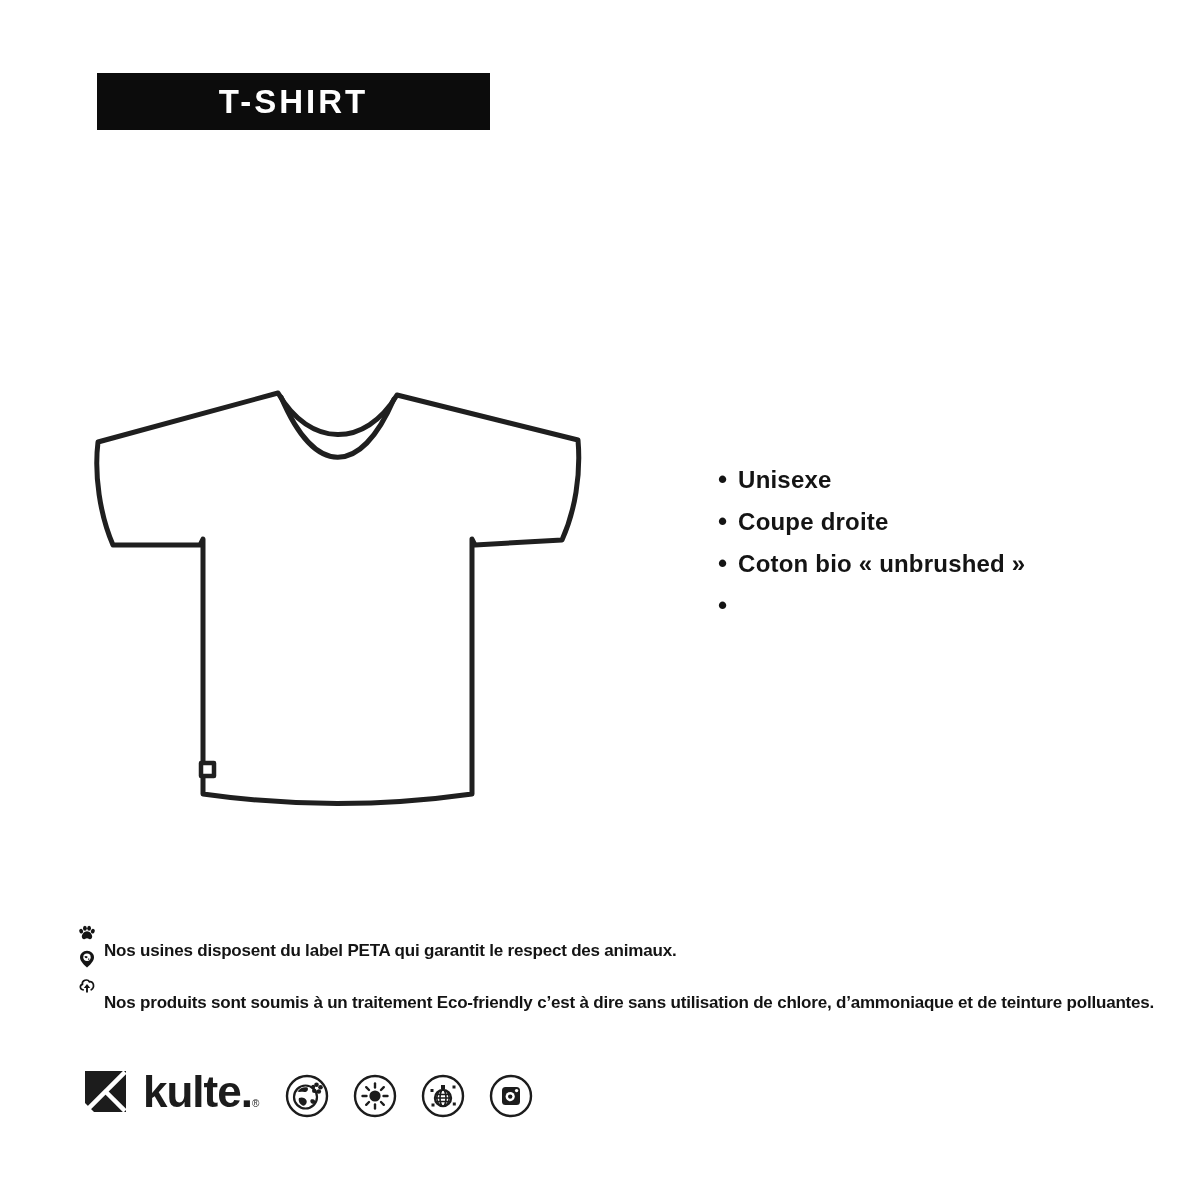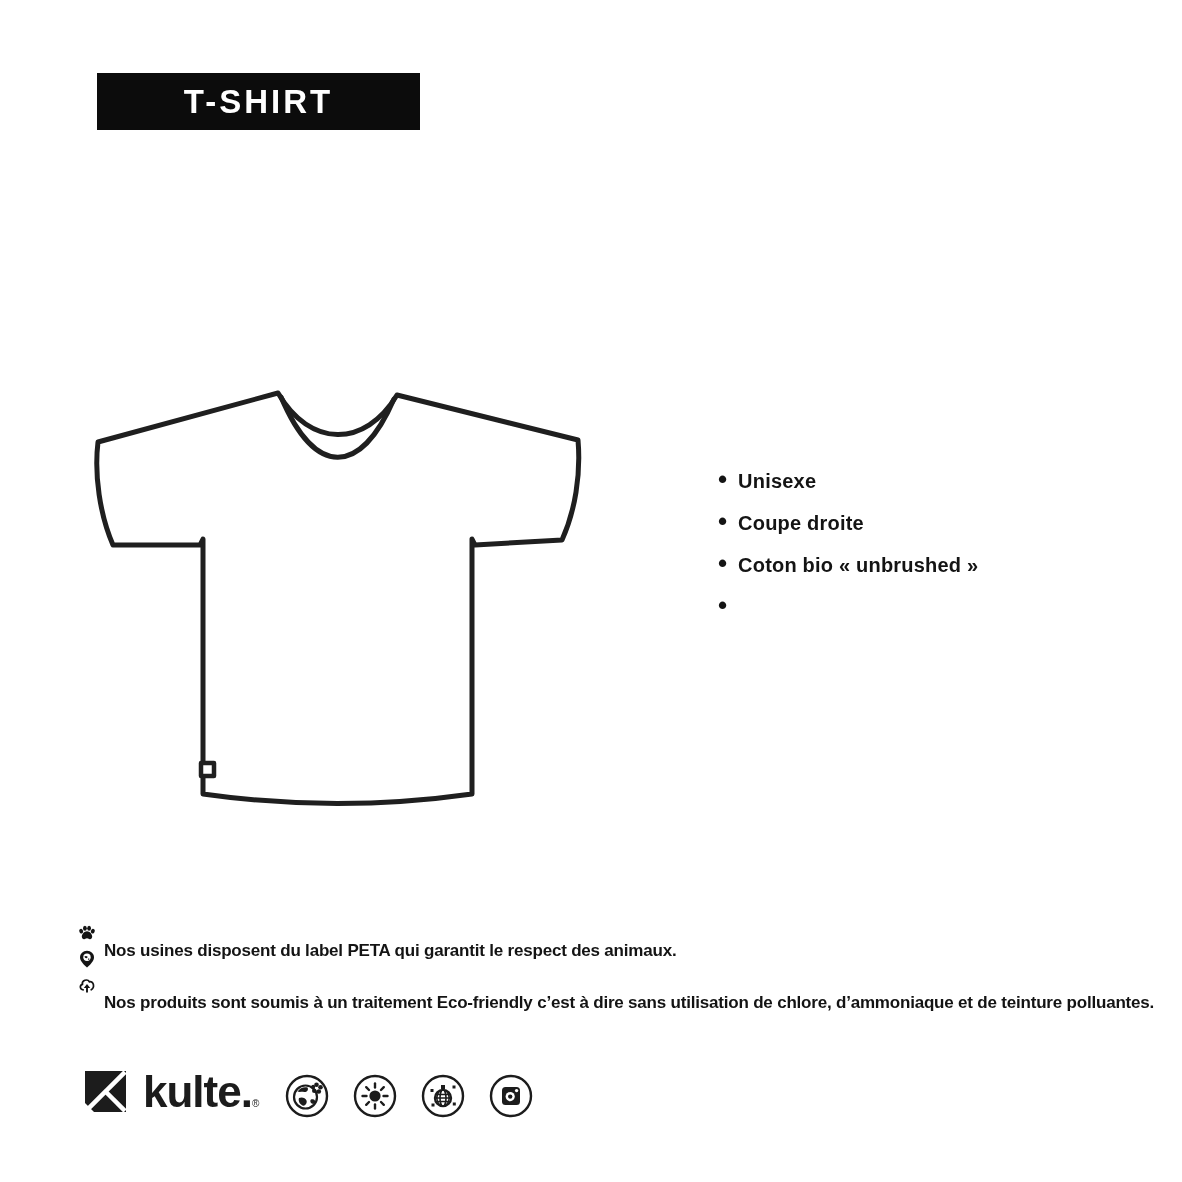--- a/index.html
+++ b/index.html
@@ -1,32 +1,32 @@
 <!DOCTYPE html>
 <html><head>
 <meta charset="utf-8">
 <style>
   * { margin:0; padding:0; box-sizing:border-box; }
   html,body { width:1182px; height:1182px; background:#ffffff; overflow:hidden;
               font-family:"Liberation Sans", sans-serif; color:#151515; }
   .page { position:relative; width:1182px; height:1182px; background:#fff; }
 
   
-  .banner { position:absolute; left:97px; top:73px; width:323px; height:57px;
+  .banner { position:absolute; left:97px; top:73px; width:393px; height:57px;
             background:#0c0c0c; display:flex; align-items:center; justify-content:center; }
   .banner-title { color:#ffffff; font-size:33px; font-weight:700; letter-spacing:3px; }
 
   
   .shirt-wrap { position:absolute; left:80px; top:380px; width:520px; height:440px; }
 
   
   .features { position:absolute; left:718px; top:464px; }
   .feature { display:flex; align-items:baseline; height:42px; }
   .dot { font-size:26px; font-weight:700; margin-right:11px; color:#141414; }
-  .feature-label { font-size:20px; font-weight:700; letter-spacing:0.2px; color:#141414; white-space:nowrap; }
+  .feature-label { font-size:24px; font-weight:700; letter-spacing:0.2px; color:#141414; white-space:nowrap; }
 
   
   .notes { position:absolute; left:78px; top:920px; display:flex; flex-direction:column; gap:1px; }
   .note-row { display:flex; align-items:center; height:25px; }
   .note-icon { width:18px; height:18px; flex:0 0 18px; margin-right:8px; display:block; }
   .note-text { font-size:17px; font-weight:600; letter-spacing:-0.2px; color:#141414; white-space:nowrap;margin-top:36px; }
 
   
   .brand { position:absolute; left:85px; top:1071px; display:flex; align-items:flex-start; cursor:pointer;justify-content:flex-end; }
   .brand-mark { width:41px; height:41px; display:block; }

